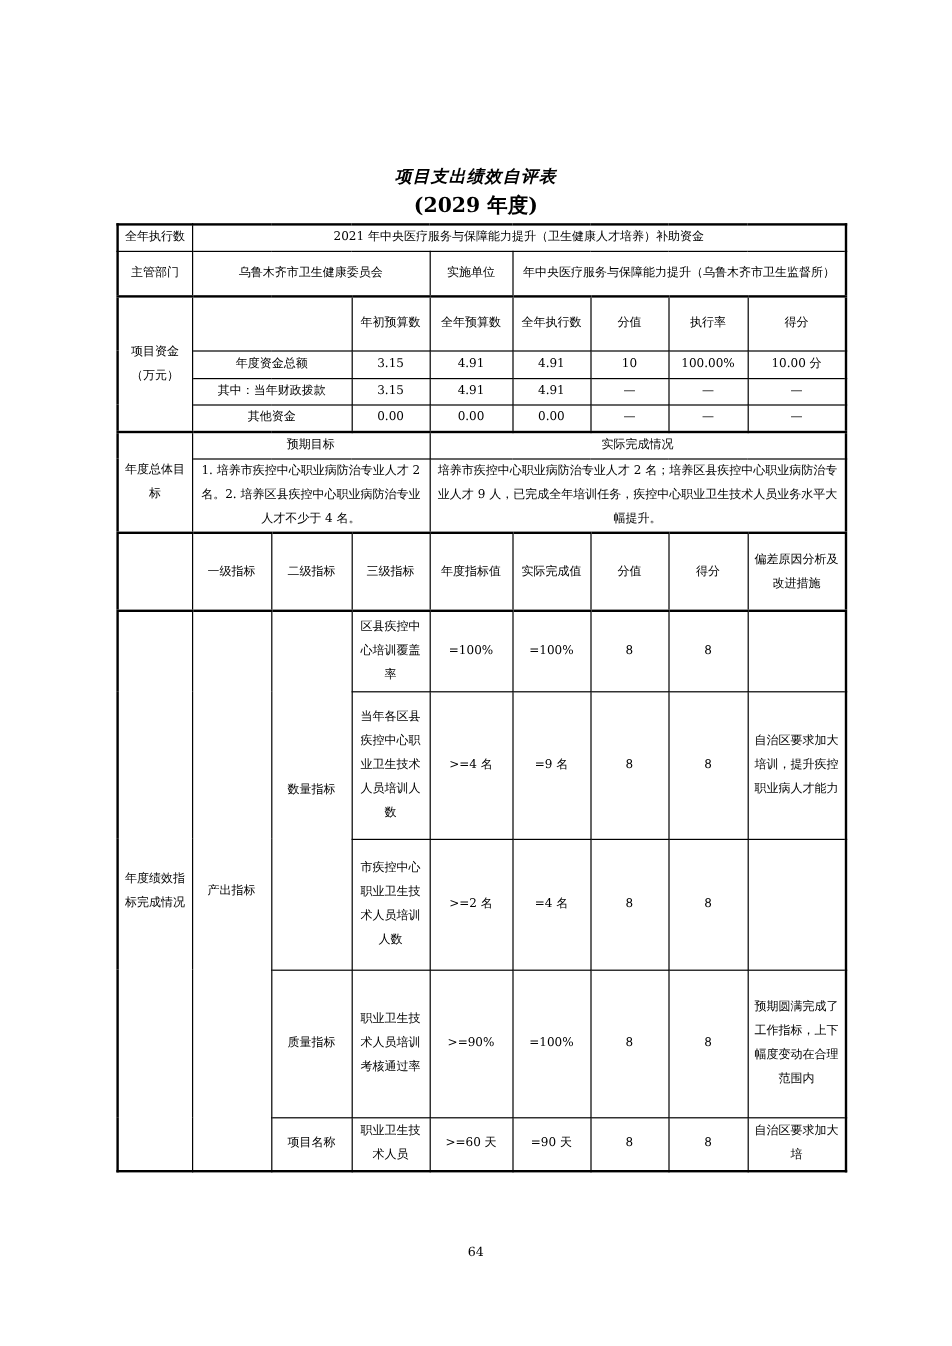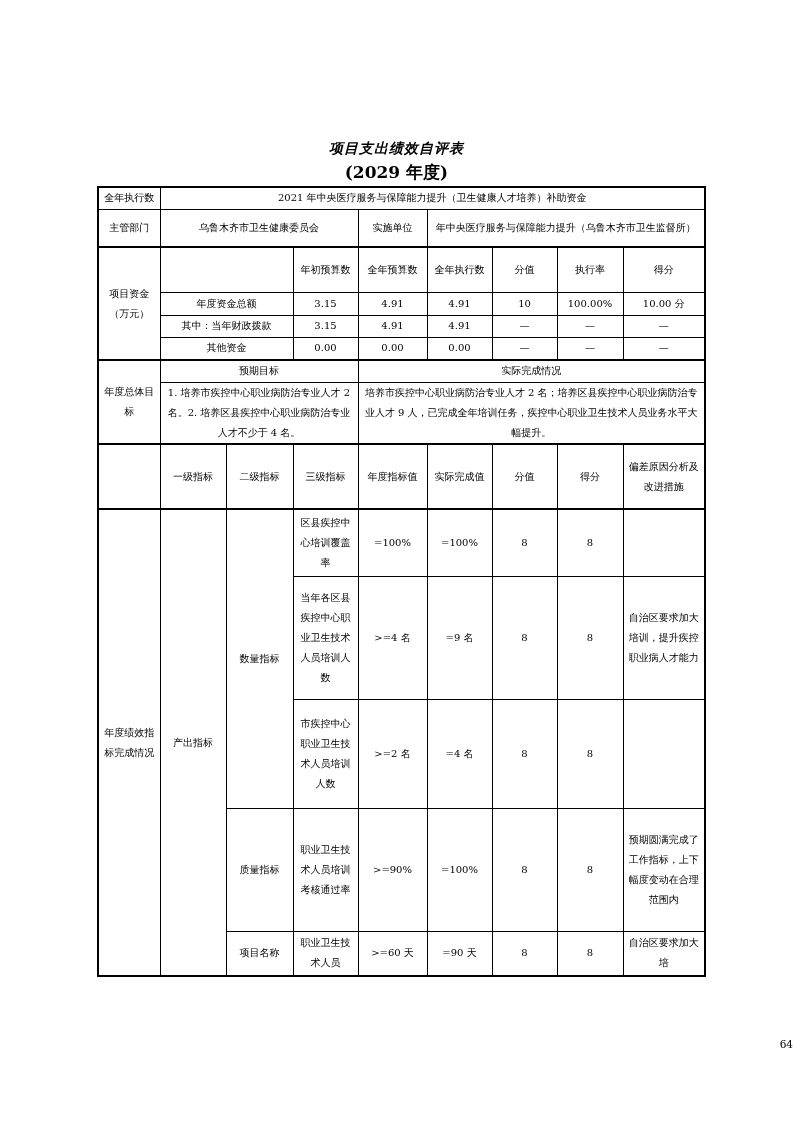--- a/index.html
+++ b/index.html
@@ -58,21 +58,21 @@
   td.dev    { padding: 0 17px; }
   td.lbl    { padding: 0 8px; }
   td.left   { text-align: left; padding: 0 6px; }
   td.leftw  { text-align: left; padding: 0 8px; }
   td.implval { padding: 0 24px; }
   .page-number {
     position: absolute;
     top: 1038px;
     left: 0;
     width: 100%;
-    text-align: right;
+    text-align: center;
     font-size: 10.5px;
   }
 </style>
 </head>
 <body>
 
 <div class="page">
 
   <div class="title-block">
     <div class="doc-title">项目支出绩效自评表</div>

